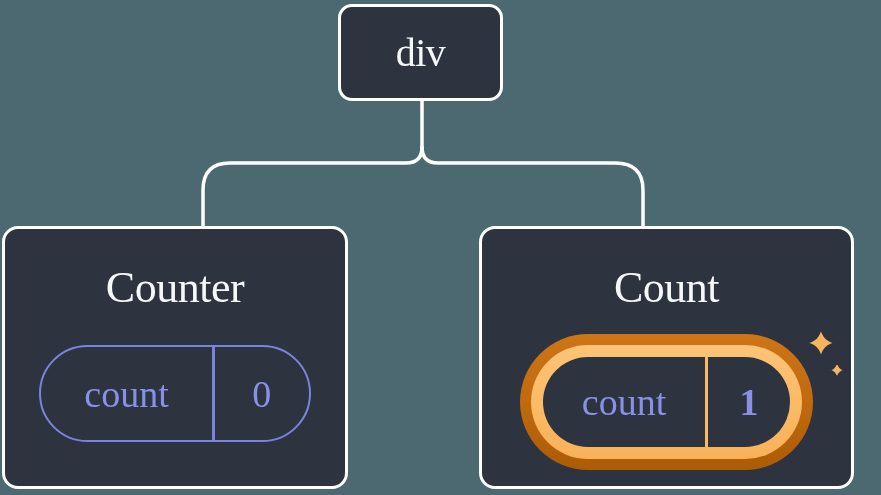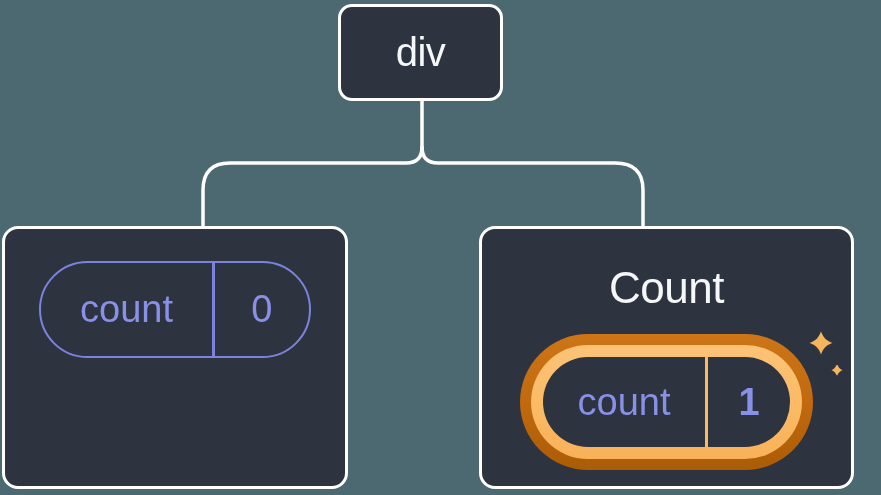--- a/index.html
+++ b/index.html
@@ -1,19 +1,19 @@
 <!DOCTYPE html>
 <html><head>
 <meta charset="utf-8">
 <style>
   html,body { margin:0; padding:0; background:#4c6971; }
   .stage {
     position:relative; width:881px; height:495px; overflow:hidden;
     background:#4c6971;
-    font-family:Liberation Sans, sans-serif;
+    font-family:Liberation Serif, serif;
   }
   svg.connectors { position:absolute; left:0; top:0; pointer-events:none; }
 
   .node-div {
     position:absolute; left:338px; top:4px; width:165px; height:97px;
     background:#2d3440; border:3px solid #ffffff; border-radius:14px;
     box-sizing:border-box; display:flex; align-items:center; justify-content:center;
     color:#f6f7f9; font-size:40px; letter-spacing:-0.5px;
   }
 
@@ -81,20 +81,21 @@
   <svg class="connectors" width="881" height="495" viewBox="0 0 881 495">
     <path d="M 422 100 V 147 Q 422 163 406 163 H 230 Q 203 163 203 190 V 227" fill="none" stroke="#ffffff" stroke-width="3.5" stroke-linecap="round" stroke-linejoin="round"></path>
     <path d="M 422 147 Q 422 163 438 163 H 615 Q 643 163 643 190 V 227" fill="none" stroke="#ffffff" stroke-width="3.5" stroke-linecap="round" stroke-linejoin="round"></path>
   </svg>
 
   <div class="node-div">
     <span>div</span>
   </div>
 
   <div class="card counter">
+    <div class="card-title">Counter</div>
     <div class="pill">
       <div class="pill-key">count</div>
       <div class="pill-sep"></div>
       <div class="pill-val">0</div>
     </div>
   </div>
 
   <div class="card count">
     <div class="card-title">Count</div>
     <div class="hl-outer">

